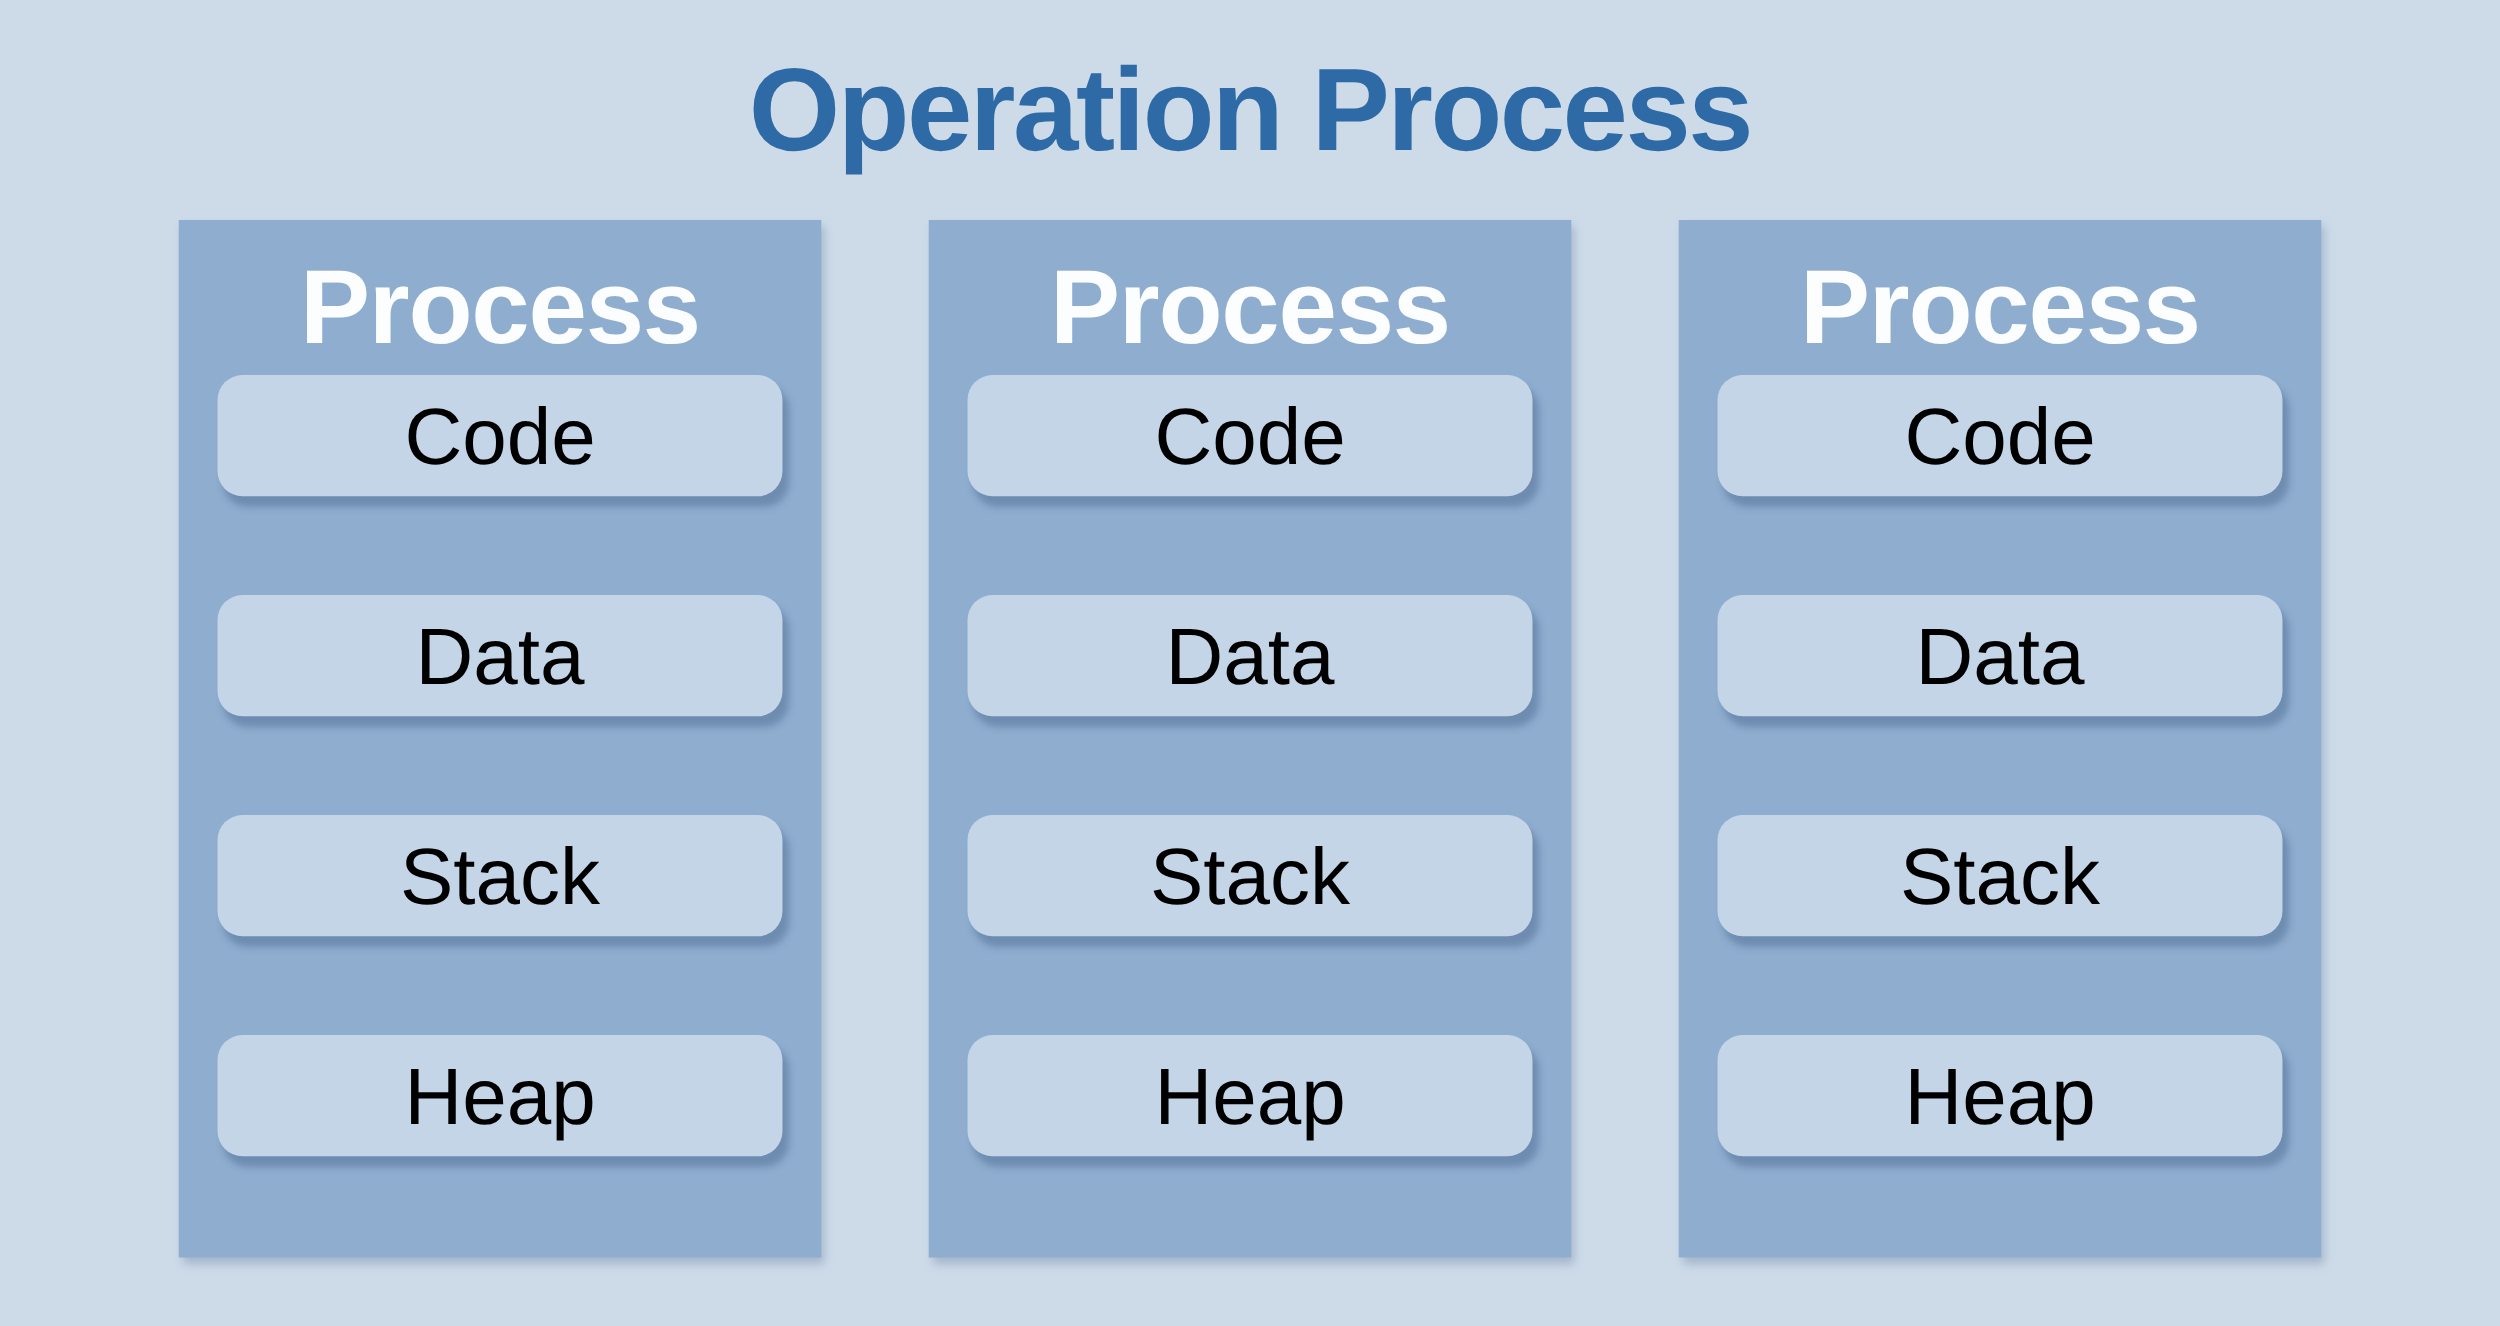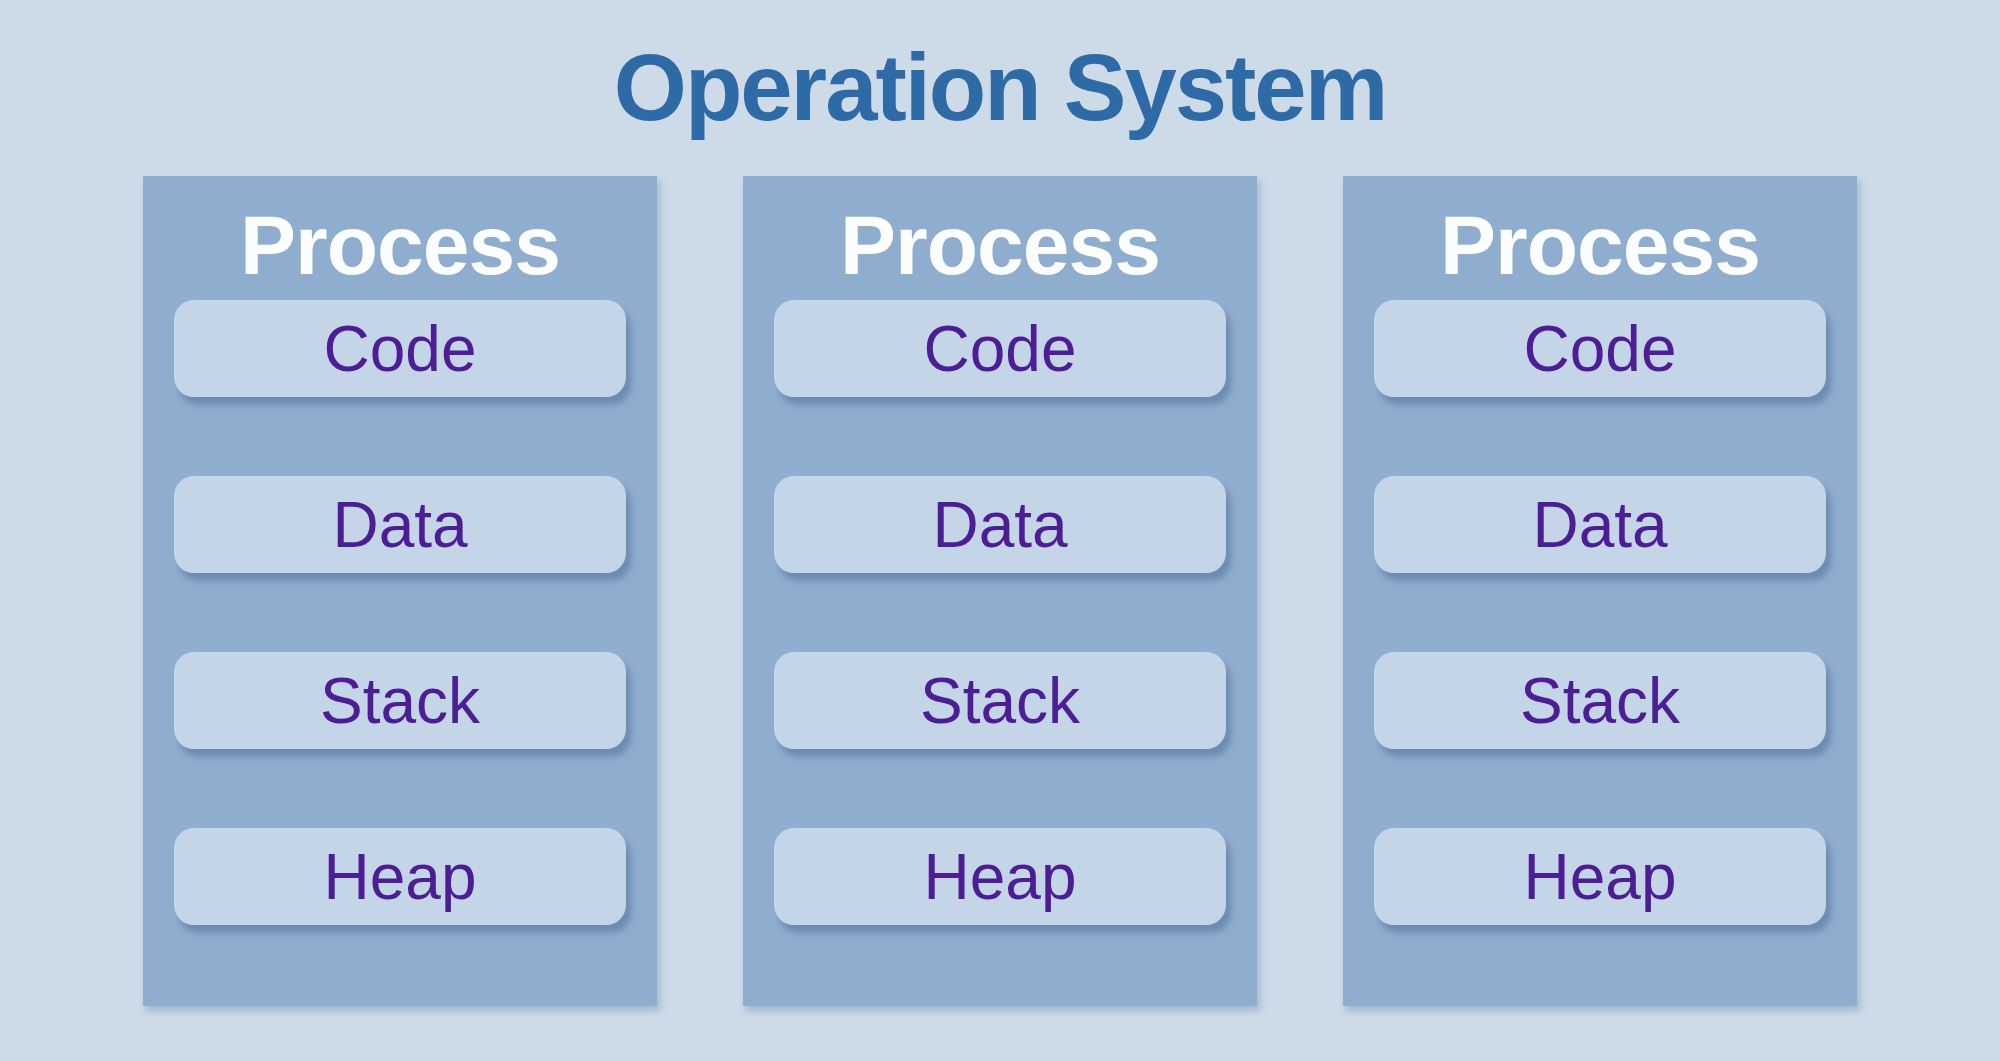--- a/index.html
+++ b/index.html
@@ -57,28 +57,28 @@
     display: flex;
     align-items: center;
     justify-content: center;
   }
   .segment-box:first-of-type {
     margin-top: 33px;
   }
   .segment-label {
     font-size: 64px;
     font-weight: 400;
-    color: #4c1d95;
+    color: #000000;
   }
 </style>
 </head>
 <body>
 
 <div class="header">
-  <div class="page-title">Operation System</div>
+  <div class="page-title">Operation Process</div>
 </div>
 
 <div class="columns">
 
   <div class="process-column">
     <div class="process-title">Process</div>
     <div class="segment-box">
       <span class="segment-label">Code</span>
     </div>
     <div class="segment-box">

